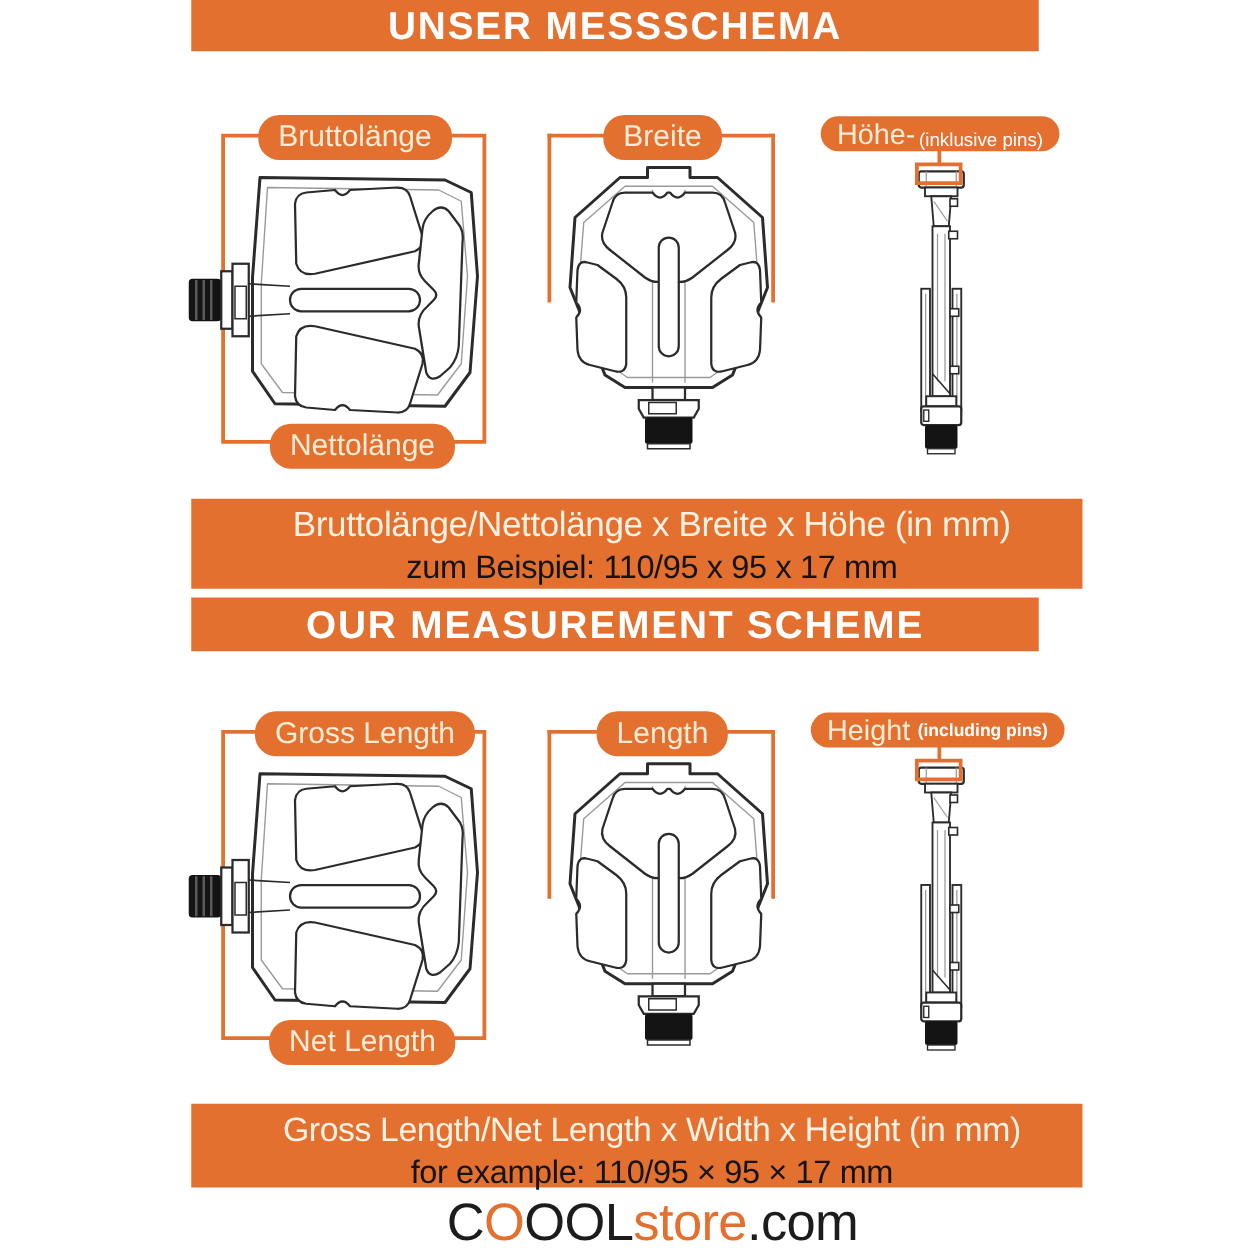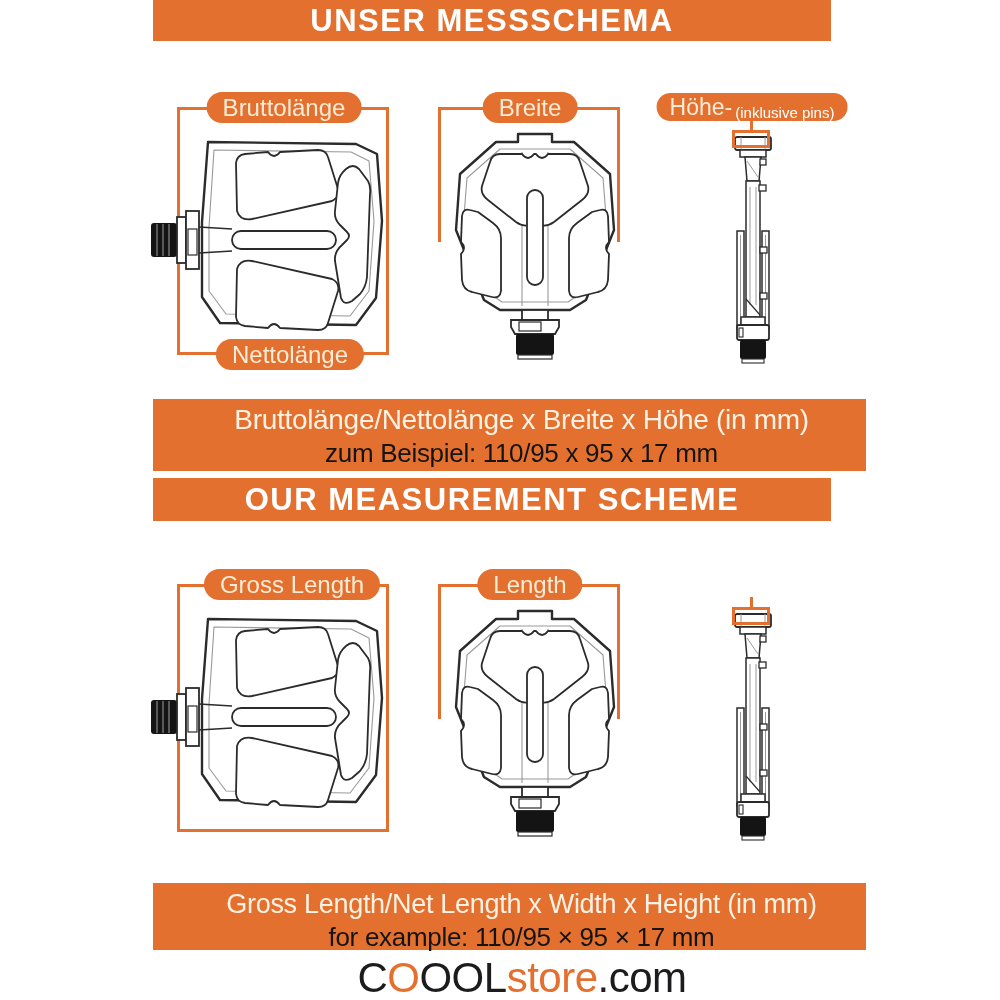--- a/index.html
+++ b/index.html
@@ -29,22 +29,22 @@
   #formula-de{top:399px;height:72px;}
   #formula-en{top:883px;height:67px;}
   .formula-line1{color:#FBF2E4;font-size:28px;line-height:36px;letter-spacing:-0.3px;}
   .formula-line2{color:var(--dark);font-size:26px;line-height:30px;letter-spacing:-0.3px;}
   #formula-en .formula-line1{font-size:27px;}
   
   .bracket{position:absolute;border:3px solid var(--orange);box-sizing:border-box;z-index:1;}
   .bracket-open{border-bottom:none;}
   .pill{
     position:absolute;transform:translateX(-50%);background:var(--orange);
-    border-radius:17px;height:31px;display:flex;align-items:center;justify-content:center;
-    padding:0 16px;white-space:nowrap;z-index:3;
+    border-radius:17px;height:20px;display:flex;align-items:center;justify-content:center;
+    padding:8px 16px;white-space:nowrap;z-index:3;
   }
   .pill .main{color:var(--cream);font-size:24px;}
   .pill .note{color:#fff;font-size:15px;margin-left:3px;}
   .pill .note-bold{color:#fff;font-size:14px;font-weight:bold;margin-left:6px;}
   .pill-sm{height:28px;border-radius:15px;padding:0 13px;}
   .pill-sm .main{font-size:23px;}
   .connector{position:absolute;width:3px;background:var(--orange);z-index:3;}
   .hl-box{position:absolute;border:3px solid var(--orange);box-sizing:border-box;z-index:3;}
   .fig-svg{position:absolute;z-index:2;}
   
@@ -159,32 +159,39 @@
 
   <div class="banner" id="banner-en">OUR MEASUREMENT SCHEME</div>
 
   <div class="bracket" style="left:177px;top:584px;width:212px;height:248px;"></div>
   <svg class="fig-svg" style="left:150px;top:608px;" width="240" height="228" viewBox="0 0 240 212">
       <use href="#pedal-top"></use>
     </svg>
   <div class="pill" style="left:292px;top:569px;">
     <span class="main">Gross Length</span>
   </div>
+  <div class="pill" style="left:290px;top:816px;">
+    <span class="main">Net Length</span>
+  </div>
 
   <div class="bracket bracket-open" style="left:438px;top:584px;width:182px;height:135px;"></div>
   <svg class="fig-svg" style="left:450px;top:607px;" width="170" height="233" viewBox="0 0 170 233">
       <use href="#pedal-front"></use>
     </svg>
   <div class="pill" style="left:530px;top:569px;">
     <span class="main">Length</span>
   </div>
 
   <svg class="fig-svg" style="left:731px;top:612px;" width="44" height="233" viewBox="0 0 44 233">
       <use href="#pedal-side"></use>
     </svg>
+  <div class="pill pill-sm" style="left:750px;top:570px;">
+    <span class="main">Height</span>
+    <span class="note-bold">(including pins)</span>
+  </div>
   <div class="connector" style="left:750px;top:597px;height:11px;"></div>
   <div class="hl-box" style="left:732px;top:607px;width:38px;height:18px;"></div>
 
   <div class="infobox" id="formula-en">
     <div class="formula-line1">Gross Length/Net Length x Width x Height (in mm)</div>
     <div class="formula-line2">for example: 110/95 × 95 × 17 mm</div>
   </div>
 
   <div class="logo">
     <span class="dark">C</span><span class="orange">O</span><span class="dark">OO</span><span class="dark">L</span><span class="orange">store</span><span class="dark">.com</span>

